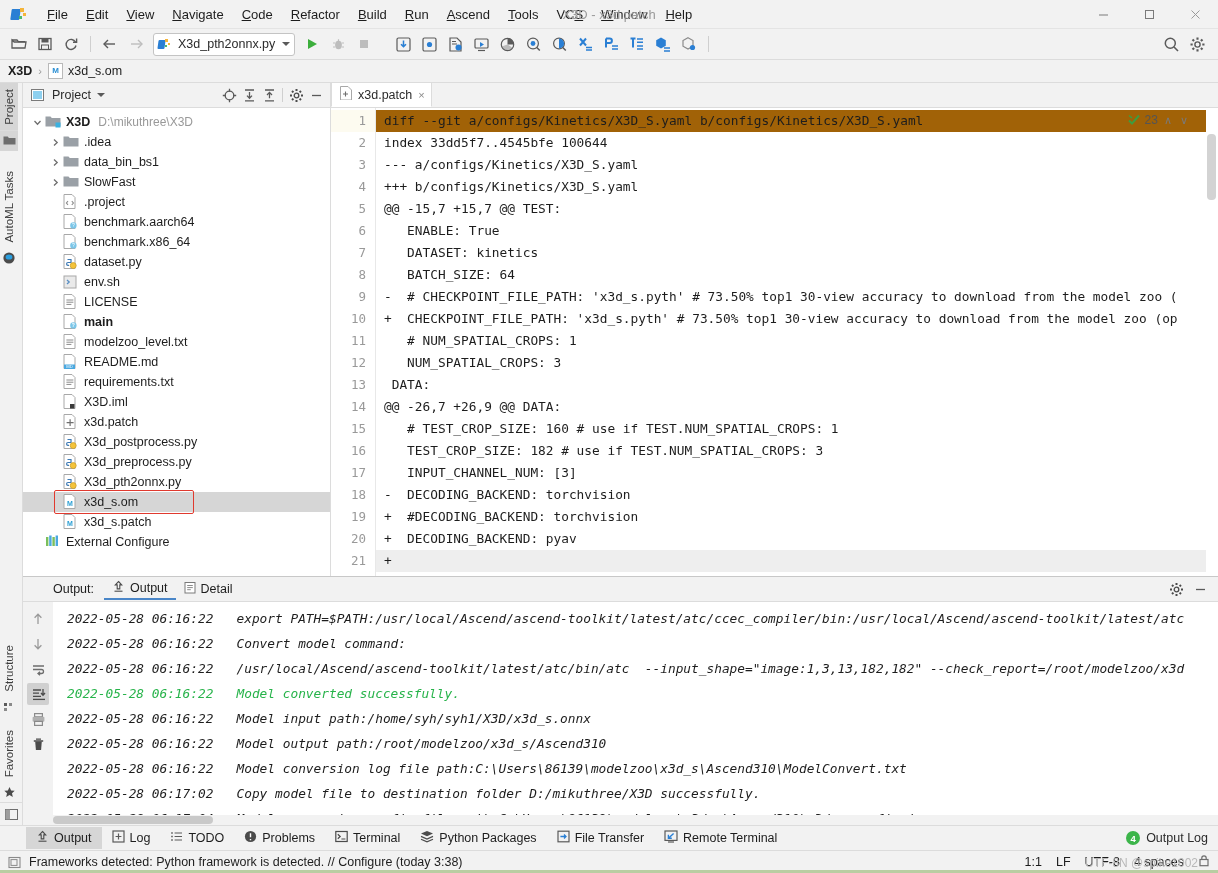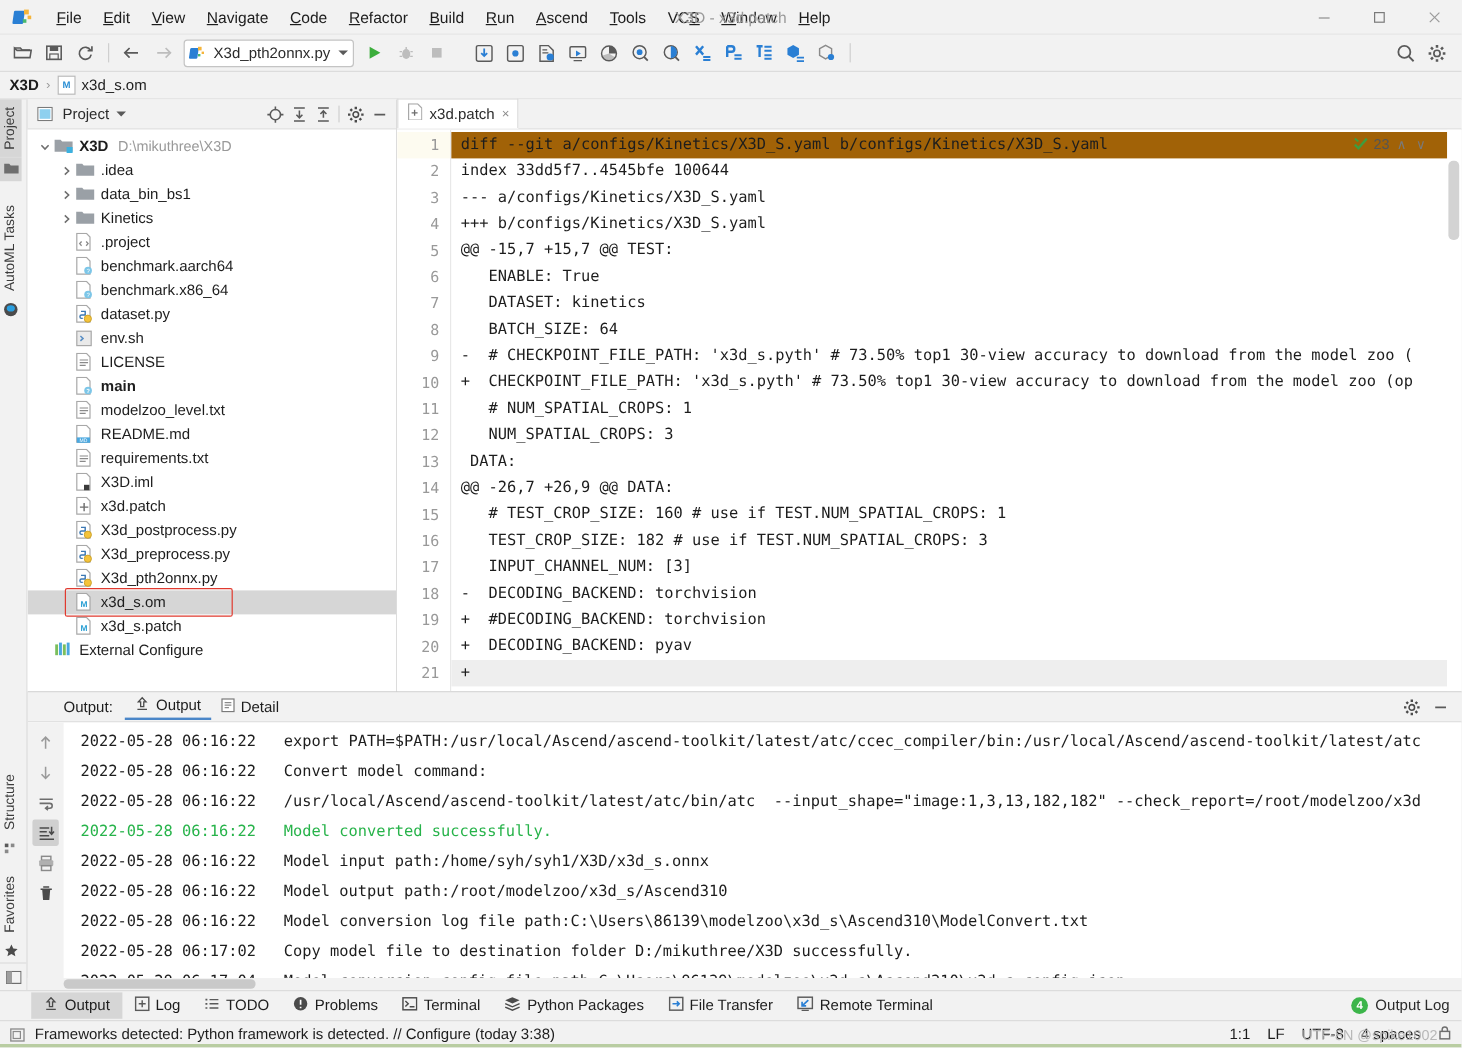--- a/index.html
+++ b/index.html
@@ -92,21 +92,21 @@
   .vscroll{position:absolute;right:2px;top:26px;width:9px;height:66px;background:#d3d3d3;border-radius:4px;z-index:4;}
   .ed-rightstrip{width:12px;flex:none;background:#fff;}
 
   
   .lower{flex:1;display:flex;flex-direction:column;min-height:0;border-top:1px solid #c8c8c8;background:#f2f2f2;}
   .out-header{height:24px;display:flex;align-items:center;background:#f2f2f2;flex:none;padding-left:30px;border-bottom:1px solid #dcdcdc;}
   .out-label{font-size:12.5px;color:#1d1d1d;margin-right:10px;}
   .out-tab{display:flex;align-items:center;gap:5px;font-size:12.5px;padding:2px 8px;color:#1d1d1d;}
   .out-tab.active{border-bottom:2px solid #4a86c8;}
   .out-hdr-right{margin-left:auto;display:flex;align-items:center;gap:4px;padding-right:8px;}
-  .out-body{flex:1;display:flex;min-height:0;background:#fff;}
+  .out-body{flex:1;display:flex;min-height:0;background:#fff;font-style:italic;}
   .out-rail{width:30px;flex:none;background:#f2f2f2;display:flex;flex-direction:column;align-items:center;padding-top:6px;gap:3px;}
   .out-rail-btn{width:22px;height:22px;display:flex;align-items:center;justify-content:center;border-radius:2px;}
   .out-rail-btn.active{background:#d0d0d0;}
   .out-text{flex:1;overflow:hidden;font-family:"DejaVu Sans Mono",monospace;font-size:12.8px;white-space:pre;padding:4px 0 0 14px;min-width:0;}
   .oline{height:25px;line-height:25px;color:#1d1d1d;}
   .oline.ok{color:#27b34a;}
   .ohscroll{height:10px;background:#f2f2f2;position:relative;flex:none;}
   .ohscroll .thumb{position:absolute;left:30px;top:1px;height:8px;width:160px;background:#c9c9c9;border-radius:4px;}
 
   
@@ -471,21 +471,21 @@
               </div>
               <div class="trow" style="padding-left: 24px;">
                 <span class="arrow">
                   <svg width="9" height="9" viewBox="0 0 9 9">
                     <path d="M3 1.5l3.2 3L3 7.5" stroke="#6e6e6e" stroke-width="1.3" fill="none"></path>
                   </svg>
                 </span>
                 <span class="ficon"><svg width="17" height="15" viewBox="0 0 17 15">
                     <path d="M0.5 2.5h5l1.3 1.5h8.7v8.5H0.5z" fill="#9aa0a6"></path>
                   </svg></span>
-                <span class="tlabel">Kinetics</span>
+                <span class="tlabel">SlowFast</span>
               </div>
               <div class="trow" style="padding-left: 24px;">
                 <span class="arrow"></span>
                 <span class="ficon"><svg width="15" height="16" viewBox="0 0 15 16">
                     <path d="M1 0.5h8l3 3v11H1z" fill="#fff" stroke="#a8a8a8"></path>
                     <path d="M5 7.2L3.4 9 5 10.8M8.8 7.2L10.4 9 8.8 10.8" stroke="#8a8a8a" stroke-width="1.1" fill="none"></path>
                   </svg></span>
                 <span class="tlabel">.project</span>
               </div>
               <div class="trow" style="padding-left: 24px;">

